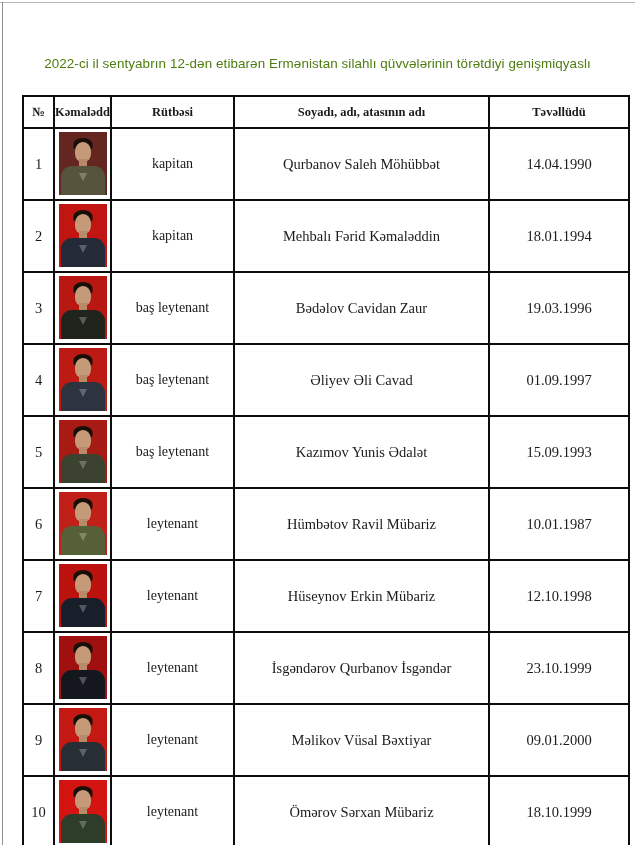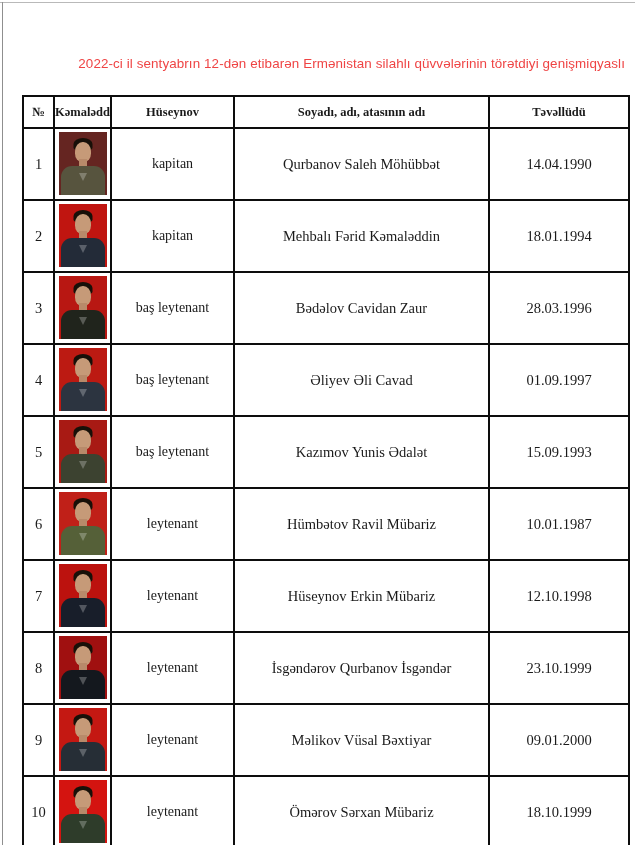--- a/index.html
+++ b/index.html
@@ -14,24 +14,24 @@
   .rule-top {
     position: absolute; top: 2px; left: 0; width: 635px; height: 1px;
     background: #b9b9b9;
   }
   .rule-left {
     position: absolute; top: 2px; left: 2px; width: 1px; height: 843px;
     background: #8f8f8f;
   }
   .title {
     position: absolute; top: 56px; left: 10px; width: 615px;
-    text-align: right;
+    text-align: center;
     font-family: "Liberation Sans", sans-serif;
     font-size: 13.4px; line-height: 16.5px;
-    color: #ef4444;
+    color: #4d7c0f;
     letter-spacing: 0.1px;
   }
   table.roster {
     position: absolute; top: 95px; left: 22px;
     width: 606px;
     border-collapse: collapse;
     table-layout: fixed;
   }
   .roster th, .roster td {
     border: 2px solid #0d0d0d;
@@ -104,21 +104,21 @@
       <col class="col-no">
         <col class="col-photo">
         <col class="col-rank">
         <col class="col-name">
         <col class="col-dob">
     </colgroup>
     <thead>
       <tr>
         <th>№</th>
         <th>Kəmaləddin</th>
-        <th>Hüseynov</th>
+        <th>Rütbəsi</th>
         <th>Soyadı, adı, atasının adı</th>
         <th>Təvəllüdü</th>
       </tr>
     </thead>
     <tbody>
   <tr>
     <td>1</td>
     <td class="cell-photo">
       <div class="photo" style="background: rgb(101, 37, 33);">
         <div class="p-hair"></div>
@@ -155,21 +155,21 @@
       <div class="photo" style="background: rgb(184, 23, 18);">
         <div class="p-hair"></div>
         <div class="p-face"></div>
         <div class="p-neck"></div>
         <div class="p-torso" style="background: rgb(32, 36, 28);"></div>
         <div class="p-tie"></div>
       </div>
     </td>
     <td class="cell-rank">baş leytenant</td>
     <td>Bədəlov Cavidan Zaur</td>
-    <td>28.03.1996</td>
+    <td>19.03.1996</td>
   </tr>
 
   <tr>
     <td>4</td>
     <td class="cell-photo">
       <div class="photo" style="background: rgb(188, 26, 18);">
         <div class="p-hair"></div>
         <div class="p-face"></div>
         <div class="p-neck"></div>
         <div class="p-torso" style="background: rgb(44, 52, 64);"></div>

